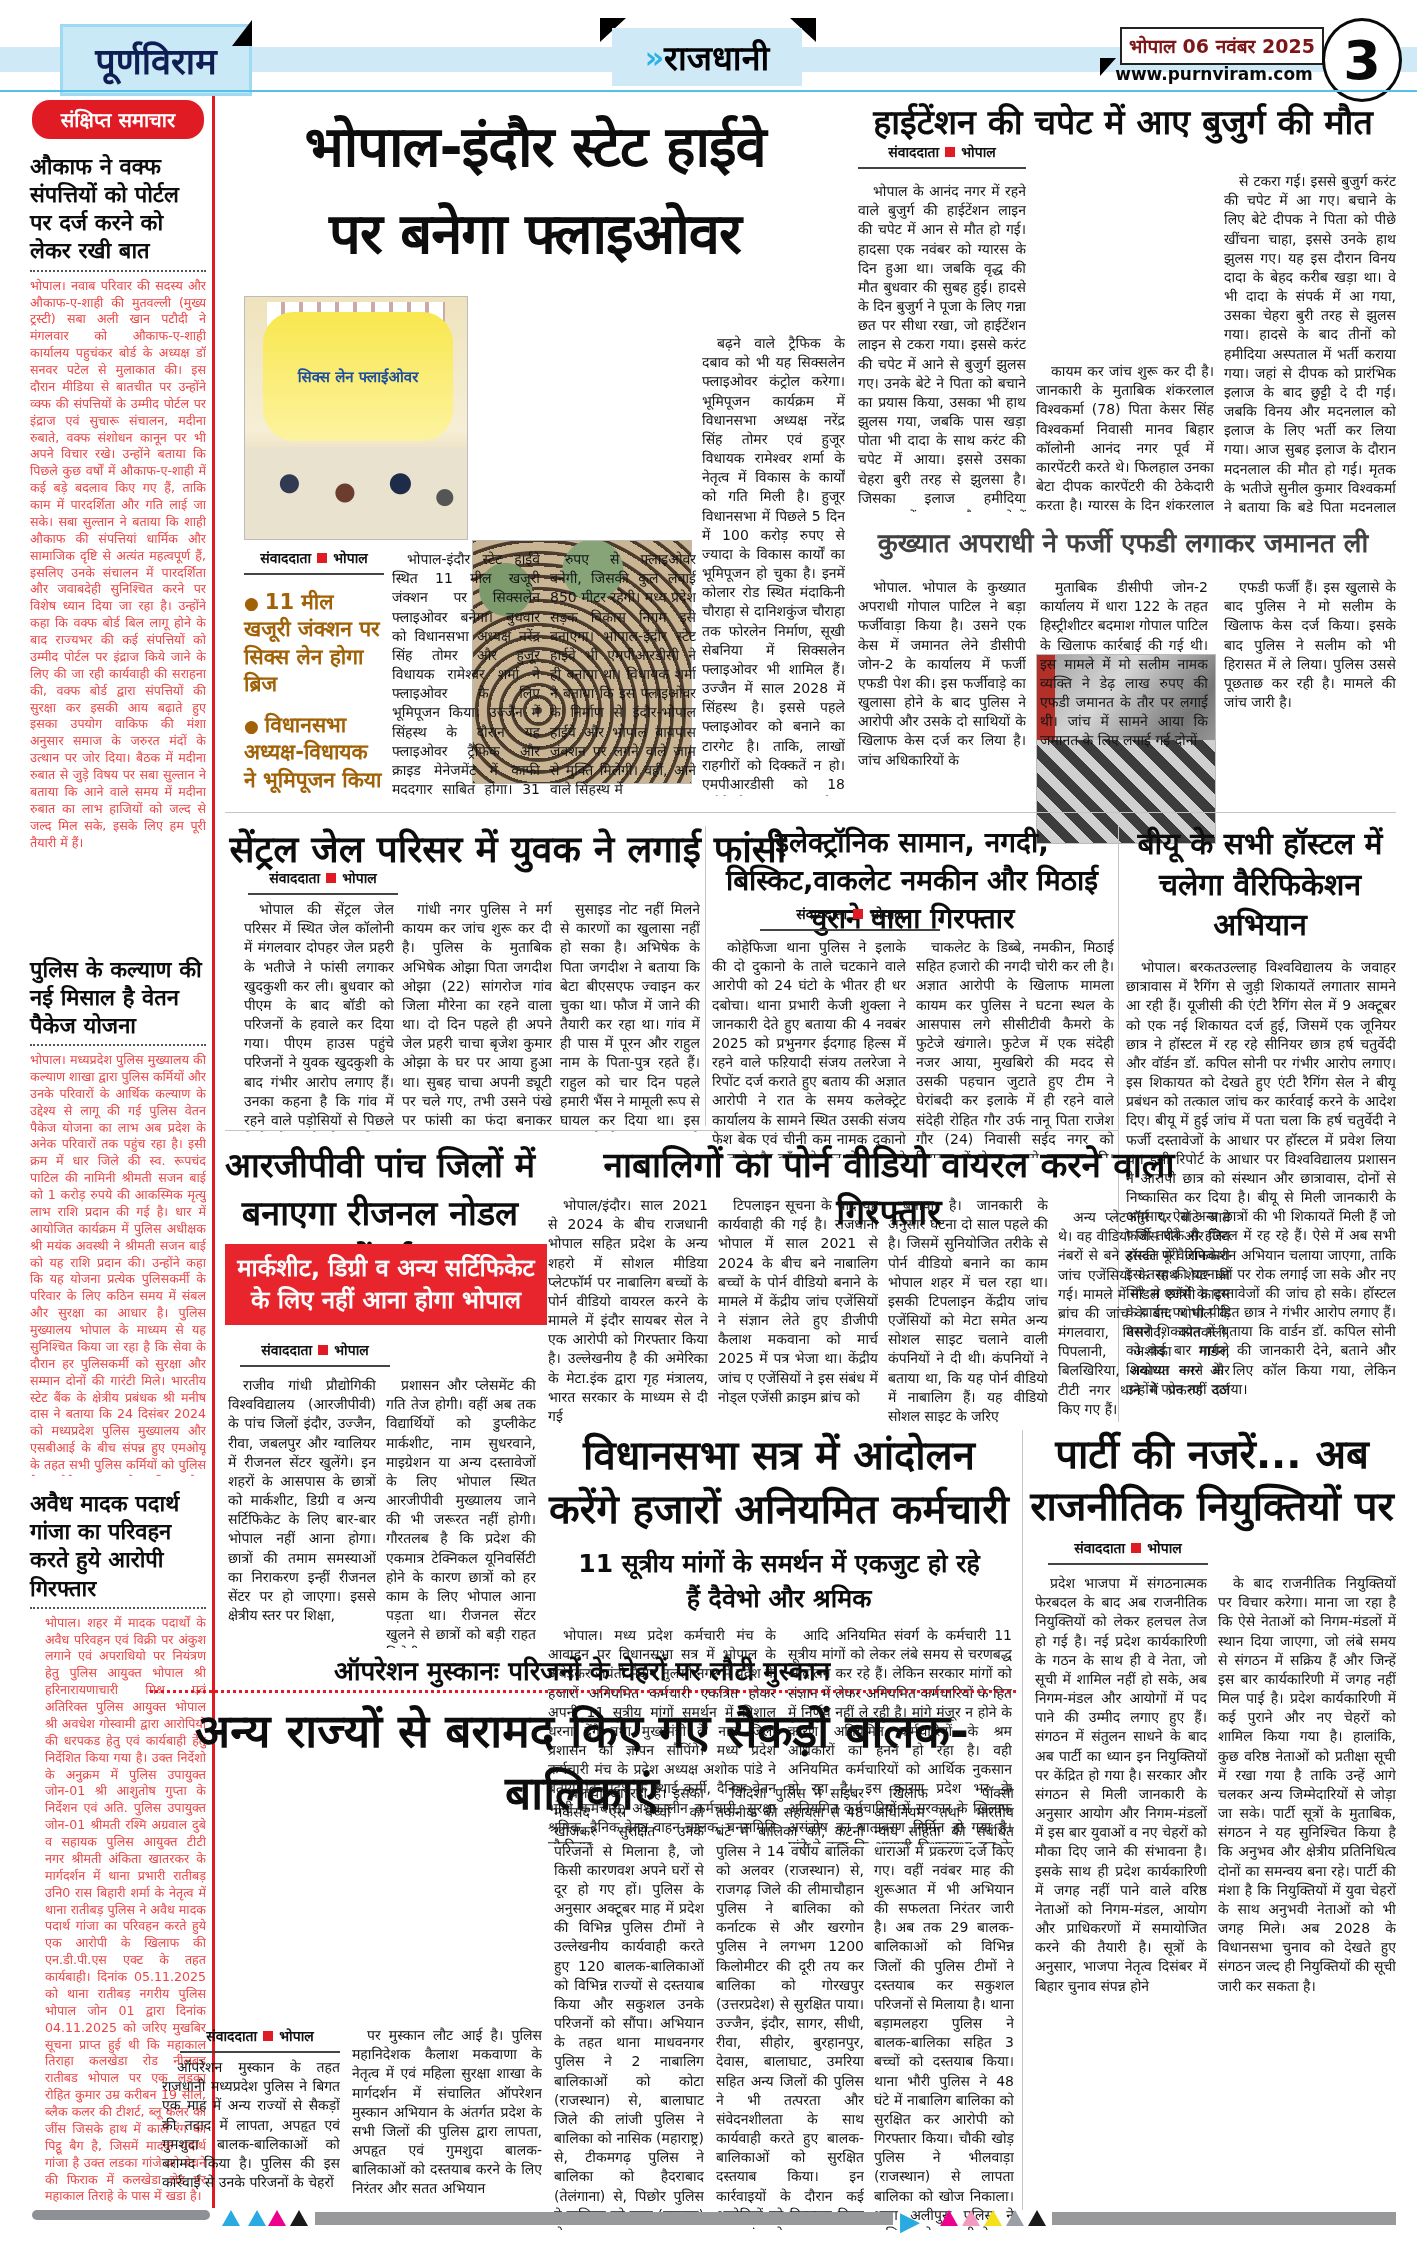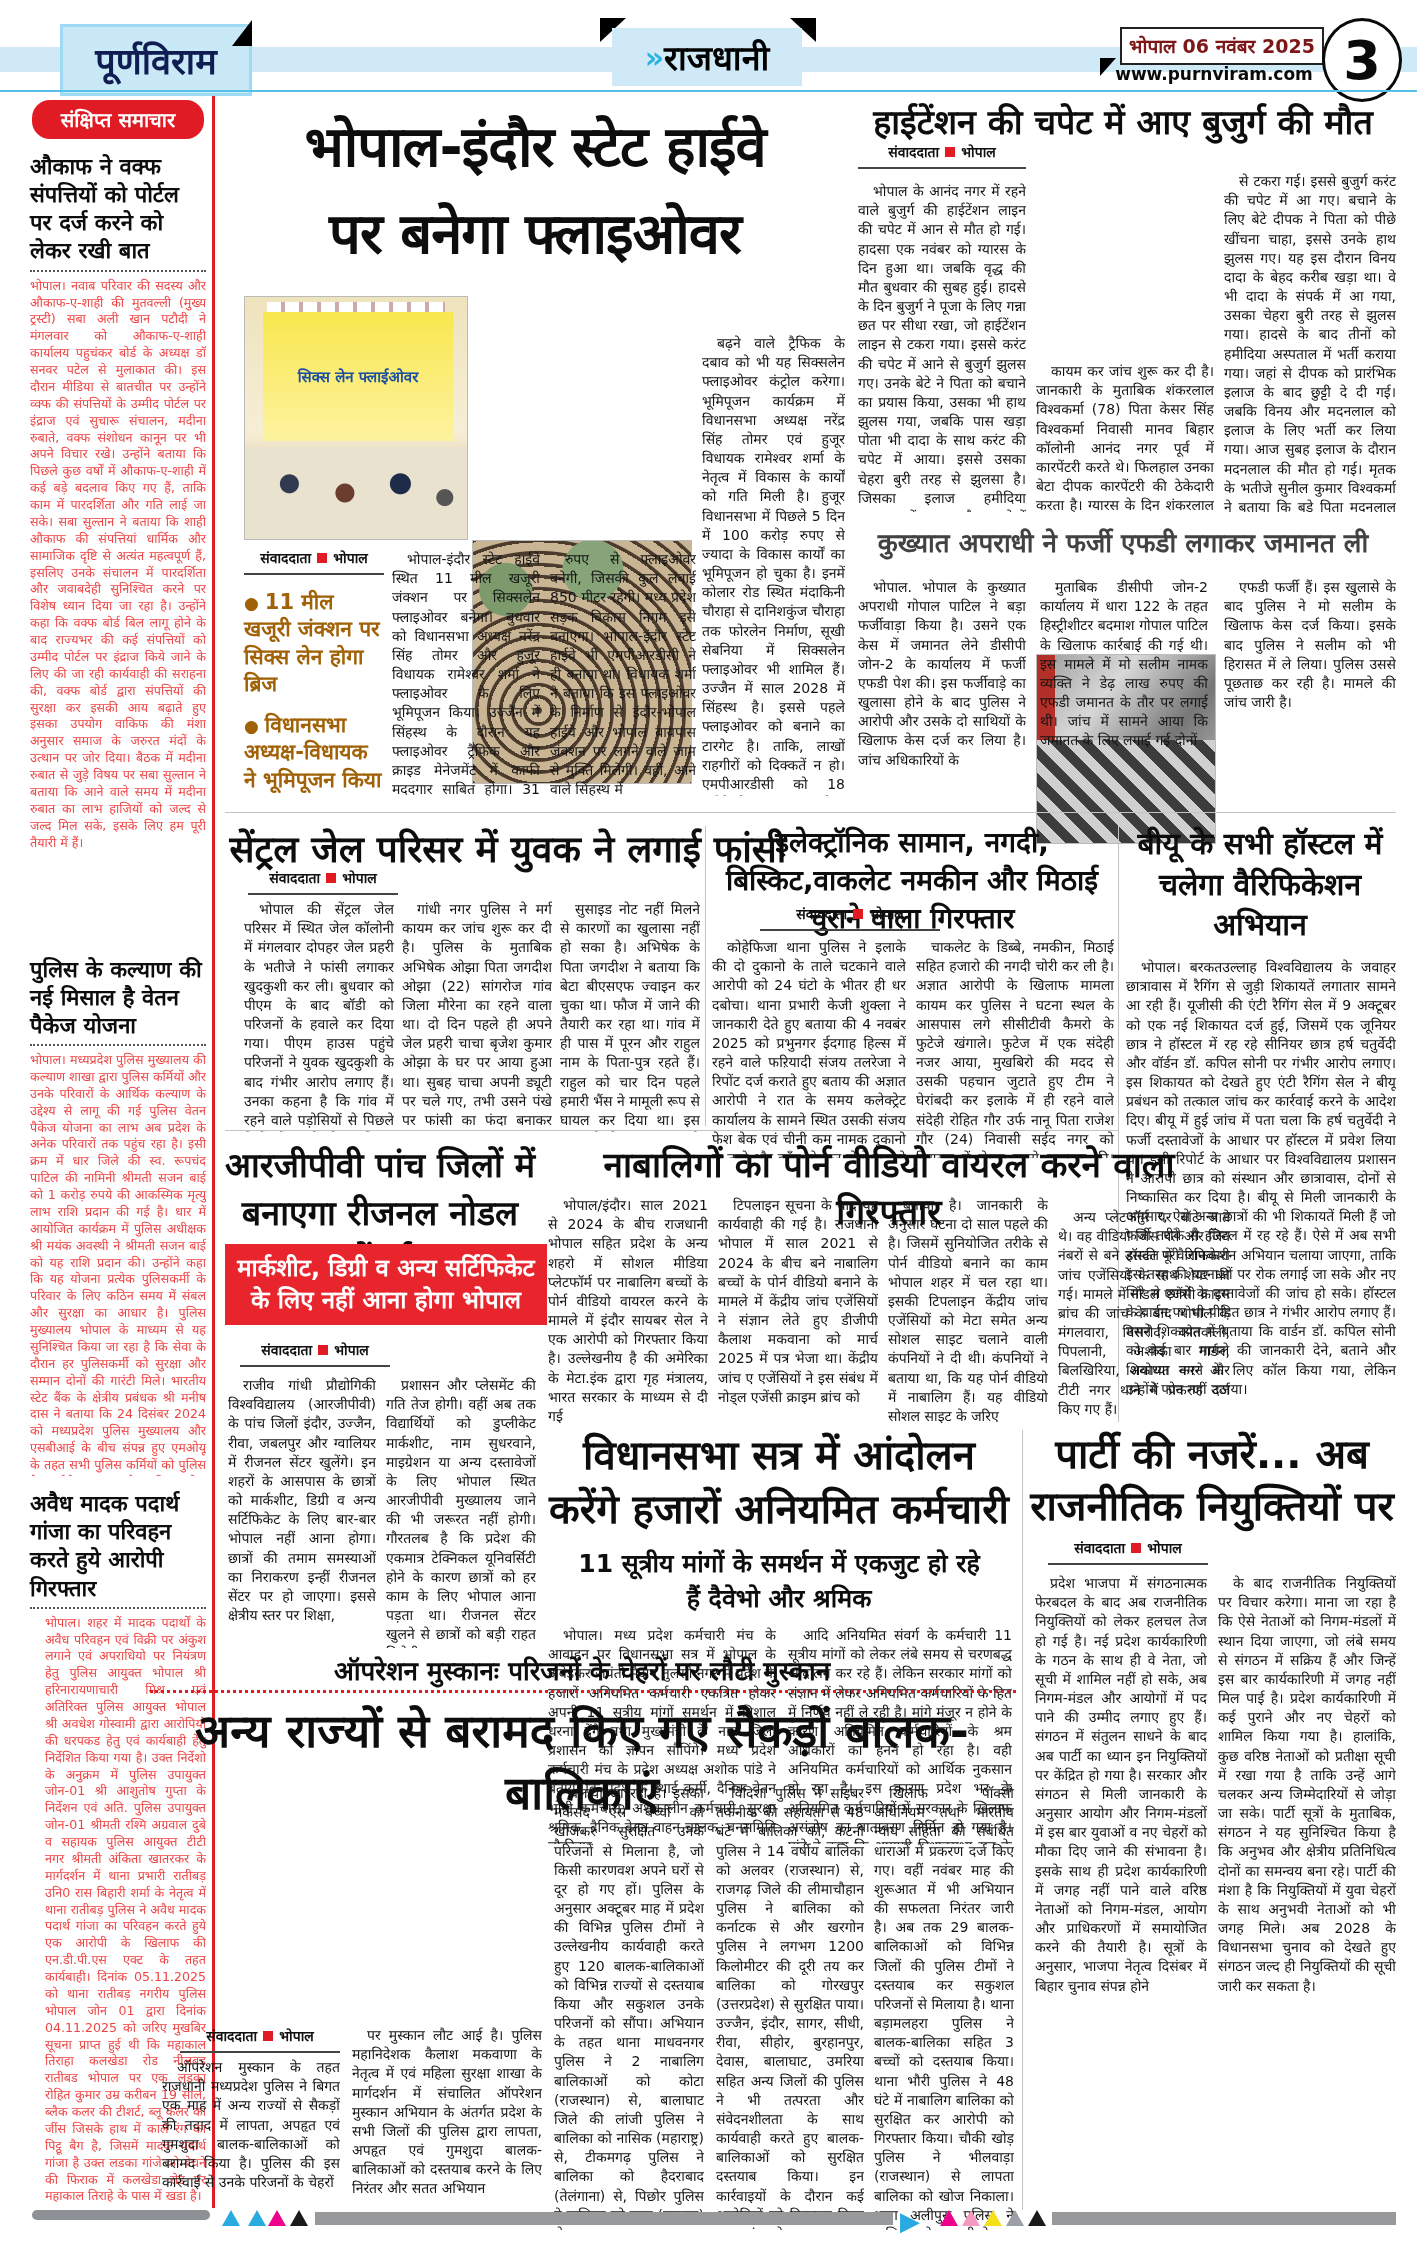--- a/index.html
+++ b/index.html
@@ -39,21 +39,21 @@
   .byline{font-size:14px;font-weight:bold;color:#111;display:flex;align-items:center;justify-content:center;gap:6px;
     border-bottom:2px solid #444;padding-bottom:6px;}
   .byline .sq{width:10px;height:10px;background:#e01b24;display:inline-block;}
   .col{font-size:14px;line-height:1.37;text-align:justify;overflow:hidden;color:#141414;text-indent:15px;}
   .hairline{background:#c4c4c4;}
   .photo{border:1px solid #bbb;overflow:hidden;position:relative;}
   
   .fly-h{left:225px;top:104px;width:620px;font-size:56px;line-height:1.55;letter-spacing:-1px;}
   .fly-photo1{left:244px;top:296px;width:222px;height:242px;background:linear-gradient(#efe3bd 0%,#f6eed6 55%,#cdb183 100%);}
   .fly-banner{position:absolute;left:8%;top:6%;width:84%;height:52%;background:linear-gradient(#f8e74e,#fdf3a0);
-    display:flex;align-items:center;justify-content:center;text-align:center;font-weight:bold;color:#1c4fa0;font-size:15px;padding:2px;}
+    display:flex;align-items:center;justify-content:center;text-align:center;font-weight:bold;color:#1c4fa0;font-size:15px;padding:2px;border-radius:31px;}
   .fly-heads{position:absolute;left:10%;top:2%;width:80%;height:10%;
     background:repeating-linear-gradient(90deg,#fff 0 14px,#caa 14px 18px);}
   .fly-people{position:absolute;left:0;bottom:0;width:100%;height:38%;
     background:radial-gradient(circle at 20% 40%,#323a52 9px,transparent 10px),radial-gradient(circle at 45% 50%,#6b3d2e 9px,transparent 10px),
     radial-gradient(circle at 70% 40%,#1f2c49 10px,transparent 11px),radial-gradient(circle at 90% 55%,#555 8px,transparent 9px),#e9e2cf;}
   .fly-photo2{left:472px;top:296px;width:218px;height:242px;
     background:radial-gradient(circle at 15% 20%,#7c9a6c 26px,transparent 27px),radial-gradient(circle at 55% 12%,#86a478 30px,transparent 31px),
     repeating-radial-gradient(circle at 30% 70%,#4a3b2d 0 3px,#c9b493 4px 12px),#bfae8d;}
   .fly-bull-wrap{left:244px;top:548px;width:140px;}
   .fly-bullets{margin-top:14px;font-size:21px;font-weight:bold;line-height:1.3;color:#a16207;}

